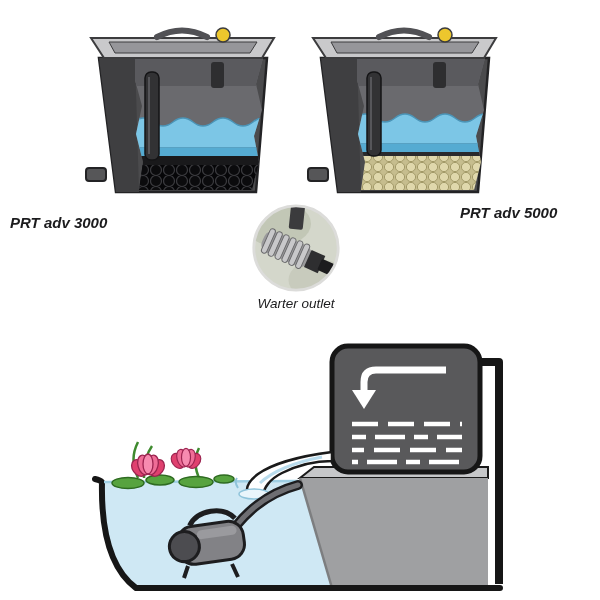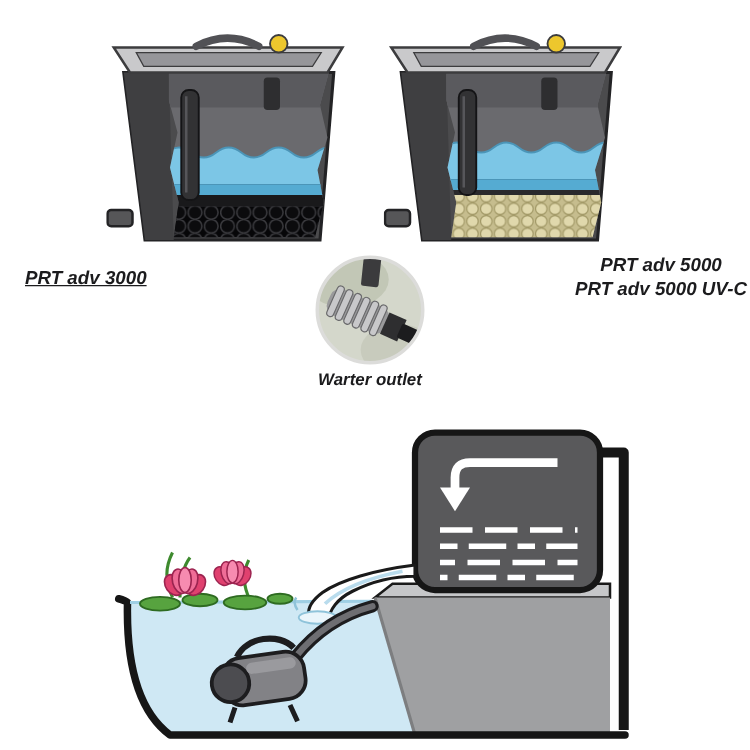--- a/index.html
+++ b/index.html
@@ -5,21 +5,21 @@
   * { margin:0; padding:0; box-sizing:border-box; }
   html,body { width:600px; height:600px; }
   body { background:#ffffff; font-family:"Liberation Sans", sans-serif; position:relative; overflow:hidden; }
   .stage { position:absolute; left:0; top:0; width:600px; height:600px; background:#ffffff; }
   .abs { position:absolute; }
   .filter-svg { width:195px; height:188px; display:block; }
   .product-labels { font-style:italic; font-weight:bold; font-size:15px; color:#1b1b1d; line-height:18.5px; white-space:nowrap; }
   .label-line { display:block; }
   .inset-wrap { width:90px; height:90px; }
   .inset-wrap svg { width:90px; height:90px; display:block; }
-  .caption { font-style:italic; font-weight:bold; font-size:13.5px; color:#1b1b1d; text-align:center; width:160px; }
+  .caption { font-style:italic; font-weight:normal; font-size:13.5px; color:#1b1b1d; text-align:center; width:160px; }
   .pond-svg { width:600px; height:270px; display:block; }
 </style>
 </head>
 <body>
 
 <div class="stage">
 
   <div class="abs" style="left:85px; top:22px;">
     <svg class="filter-svg" viewBox="0 0 195 188">
       <defs>
@@ -85,27 +85,26 @@
       <line x1="64" y1="55" x2="64" y2="128" stroke="#56565a" stroke-width="2"></line>
       <g>
         <polygon points="6,16 189,16 177,36 19,36" fill="#c9c9cb" stroke="#3c3c3e" stroke-width="2"></polygon>
         <polygon points="24,20 172,20 165,31 30,31" fill="#96969a" stroke="#3c3c3e" stroke-width="1"></polygon>
         <path d="M72,15 Q97,2 122,15" fill="none" stroke="#515155" stroke-width="6" stroke-linecap="round"></path>
         <circle cx="138" cy="13" r="7" fill="#edc72d" stroke="#3c3c3e" stroke-width="1.5"></circle>
       </g>
     </svg>
   </div>
 
-  <div class="abs product-labels" style="left:20px; top:214px;text-decoration:underline;">
+  <div class="abs product-labels" style="left:10px; top:214px;">
     <span class="label-line">PRT adv 3000</span>
   </div>
 
   <div class="abs product-labels" style="left:460px; top:204px;text-align:center;">
     <span class="label-line">PRT adv 5000</span>
-    <span class="label-line">PRT adv 5000 UV-C</span>
   </div>
 
   <div class="abs inset-wrap" style="left:251px; top:203px;">
     <svg viewBox="0 0 96 96">
       <defs>
         <clipPath id="insetClip">
             <circle cx="48" cy="48" r="45"></circle>
           </clipPath>
       </defs>
       <circle cx="48" cy="48" r="45" fill="#d4d7cb"></circle>

